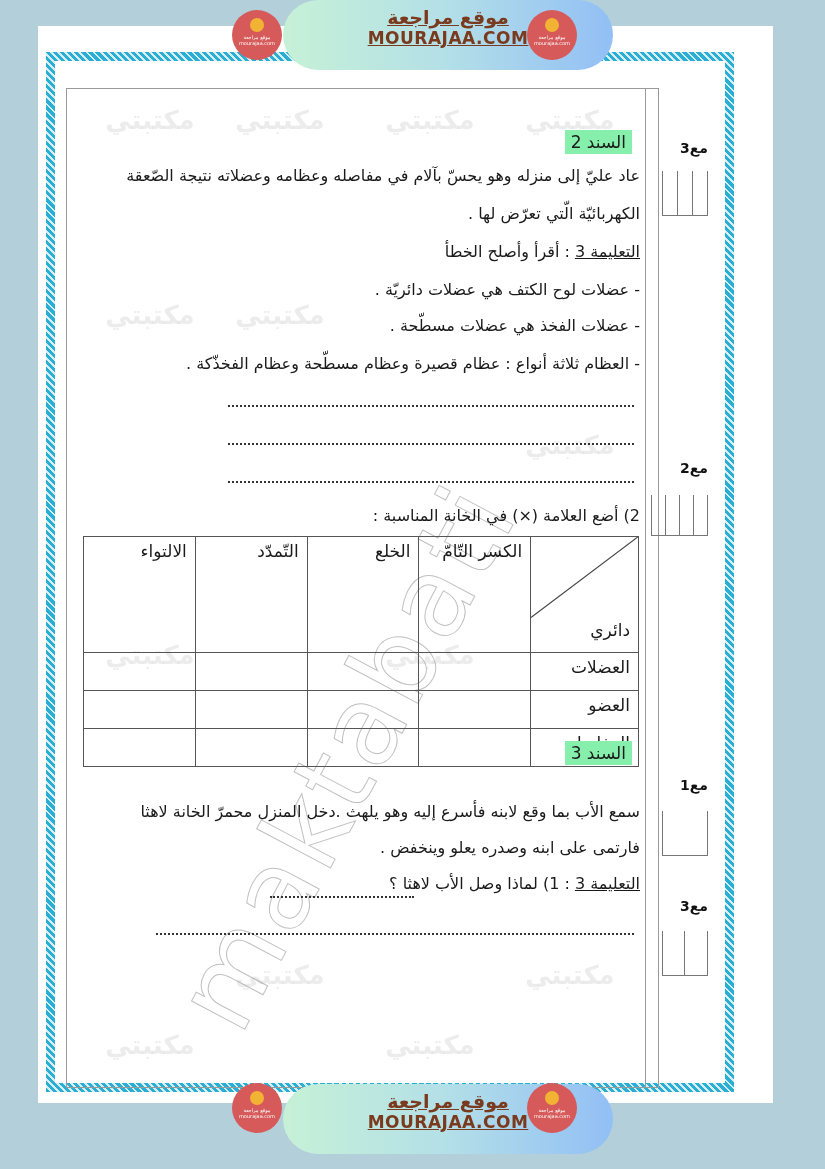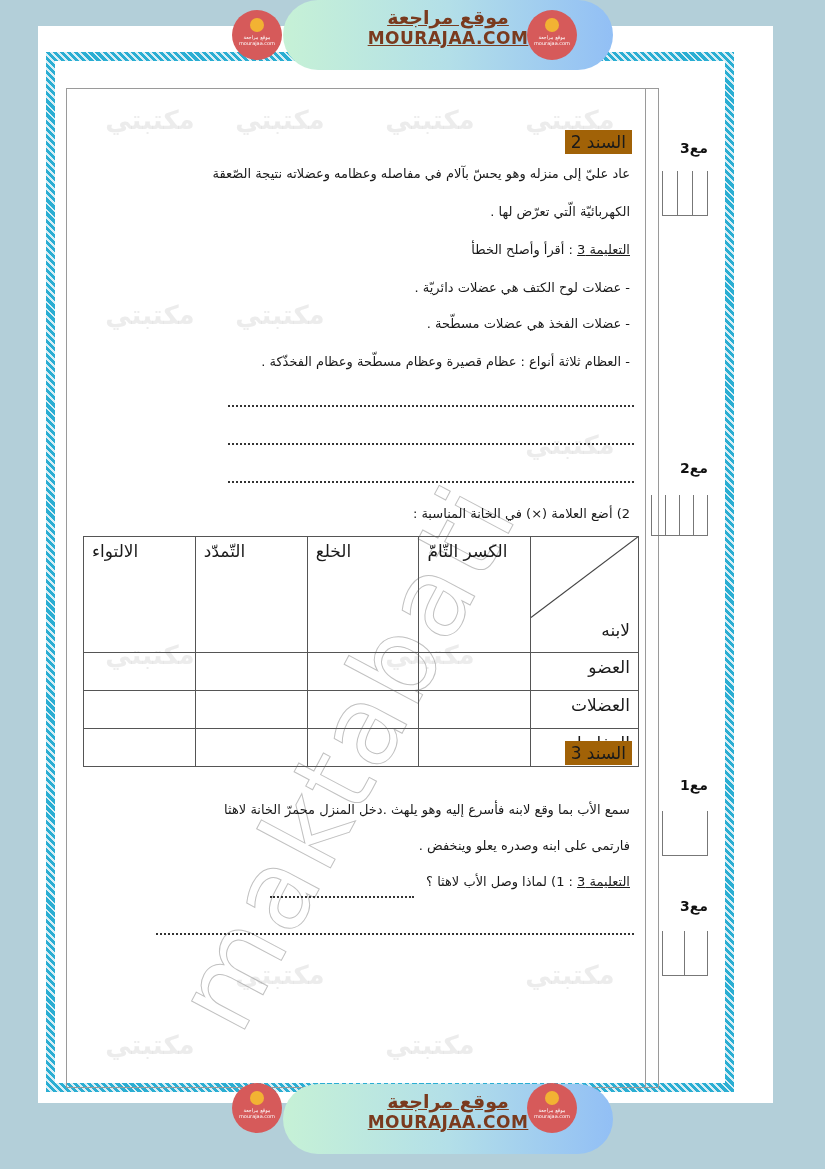--- a/index.html
+++ b/index.html
@@ -34,35 +34,35 @@
     }
     .wm-big {
       position: absolute; left: 90px; top: 520px; font-size: 110px; color: transparent;
       -webkit-text-stroke: 1px rgba(140,140,140,0.55); transform: rotate(-62deg);
       transform-origin: left top; font-family: "DejaVu Sans", sans-serif; white-space: nowrap;
       pointer-events: none; letter-spacing: 4px;
     }
 
     .content { position: absolute; left: 70px; top: 90px; width: 570px; direction: rtl; color: #1a1a1a; }
     .doc-label {
-      position: absolute; right: 8px; background: #a16207; padding: 2px 6px; font-size: 17px;
+      position: absolute; right: 8px; background: #86efac; padding: 2px 6px; font-size: 17px;
       font-family: "DejaVu Sans", sans-serif;
     }
-    .line { position: absolute; right: 10px; font-size: 13px; white-space: nowrap; }
+    .line { position: absolute; right: 0; font-size: 16px; white-space: nowrap; }
     .underline { text-decoration: underline; }
     .dots {
       position: absolute; height: 2px; border-bottom: 2px dotted #333;
     }
 
     table.grid {
       position: absolute; left: 13px; top: 446px; width: 556px; border-collapse: collapse; direction: rtl;
       font-size: 17px;
     }
     table.grid td { border: 1px solid #555; padding: 4px 8px; vertical-align: top; }
-    table.grid tr.head td { height: 116px; text-align: left; }
+    table.grid tr.head td { height: 116px; text-align: right; }
     table.grid tr.head td.corner { position: relative; text-align: right; vertical-align: bottom; padding-bottom: 12px; }
     table.grid tr.row td { height: 38px; }
     .diag { position: absolute; left: 0; top: 0; width: 100%; height: 70%; }
 
     .score-label { position: absolute; font-size: 14px; font-weight: bold; color: #111; direction: rtl; }
     .score-box { position: absolute; border-bottom: 1px solid #777; }
     .score-box span { position: absolute; bottom: 0; width: 1px; background: #777; }
 
     .badge {
       position: absolute; width: 330px; height: 70px; border-radius: 35px;
@@ -122,36 +122,36 @@
 
   <div class="line" style="top:416px">2) أضع العلامة (×) في الخانة المناسبة :</div>
 
   <table class="grid">
     <tbody>
         <tr class="head">
       <td class="corner" style="width:106px">
         <svg class="diag" viewBox="0 0 100 70" preserveAspectRatio="none">
               <line x1="0" y1="70" x2="100" y2="0" stroke="#444" stroke-width="1"></line>
             </svg>
-        <span>لابنه</span>
+        <span>دائري</span>
       </td>
       <td style="width:110px">الكسر التّامّ</td>
       <td style="width:110px">الخلع</td>
       <td style="width:110px">التّمدّد</td>
       <td style="width:110px">الالتواء</td>
     </tr>
     <tr class="row">
+      <td>العضلات</td>
+      <td></td>
+          <td></td>
+          <td></td>
+          <td></td>
+    </tr>
+    <tr class="row">
       <td>العضو</td>
-      <td></td>
-          <td></td>
-          <td></td>
-          <td></td>
-    </tr>
-    <tr class="row">
-      <td>العضلات</td>
       <td></td>
           <td></td>
           <td></td>
           <td></td>
     </tr>
     <tr class="row">
       <td>المفاصل</td>
       <td></td>
           <td></td>
           <td></td>

